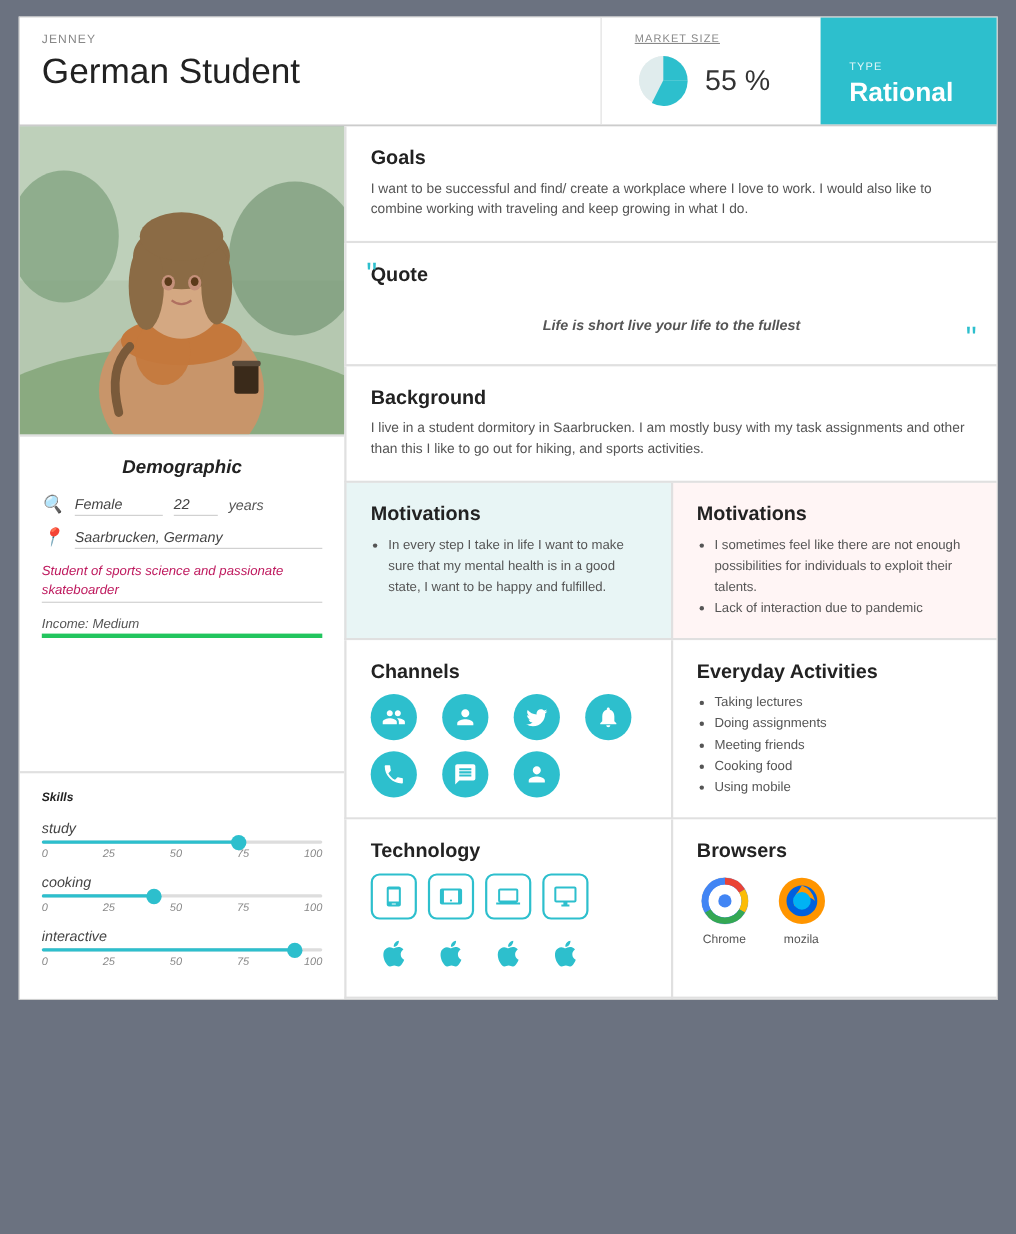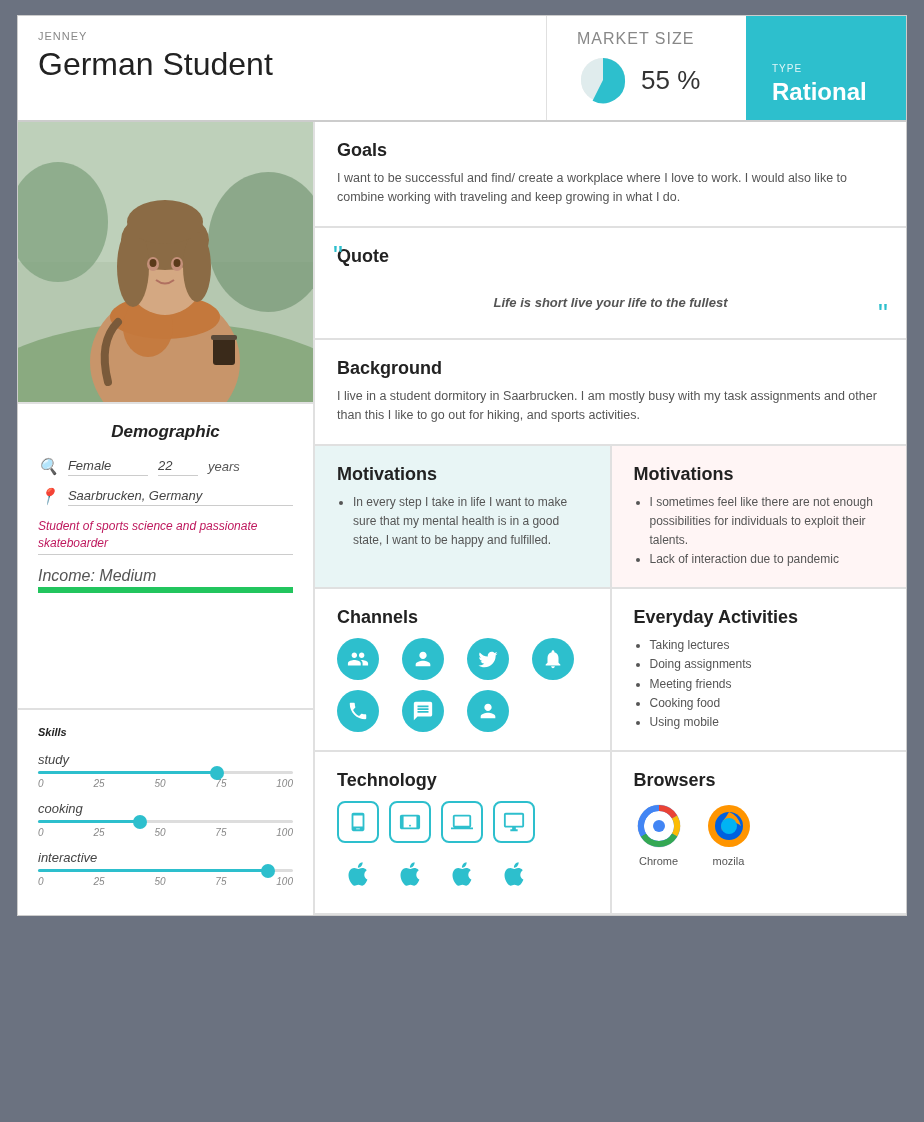--- a/index.html
+++ b/index.html
@@ -42,25 +42,26 @@
     }
     .header-market {
       display: flex;
       align-items: center;
       padding: 14px 30px;
       background: #fff;
       border-left: 1px solid #e0e0e0;
       min-width: 200px;
     }
     .header-market .market-label {
-      font-size: 16px;
+      font-size: 10px;
       color: #888;
       letter-spacing: 1px;
       text-transform: uppercase;
       margin-bottom: 6px;
+      text-decoration: underline;
     }
     .market-inner {
       display: flex;
       align-items: center;
       gap: 12px;
     }
     .pie-chart {
       width: 52px;
       height: 52px;
     }
@@ -154,23 +155,23 @@
     }
     .demo-text-field {
       border-bottom: 1px solid #ccc;
       font-size: 12px;
       color: #be185d;
       padding: 2px 0;
       margin-bottom: 10px;
       line-height: 1.4;
     }
     .demo-income {
-      font-size: 16px;
+      font-size: 12px;
       color: #555;
-      border-bottom: 6px solid #22c55e;
+      border-bottom: 4px solid #22c55e;
       padding: 2px 0;
     }
     
     .skills-box {
       background: #fff;
       padding: 16px 20px;
       border-top: 2px solid #e0e0e0;
     }
     .skills-title {
       font-size: 11px;

